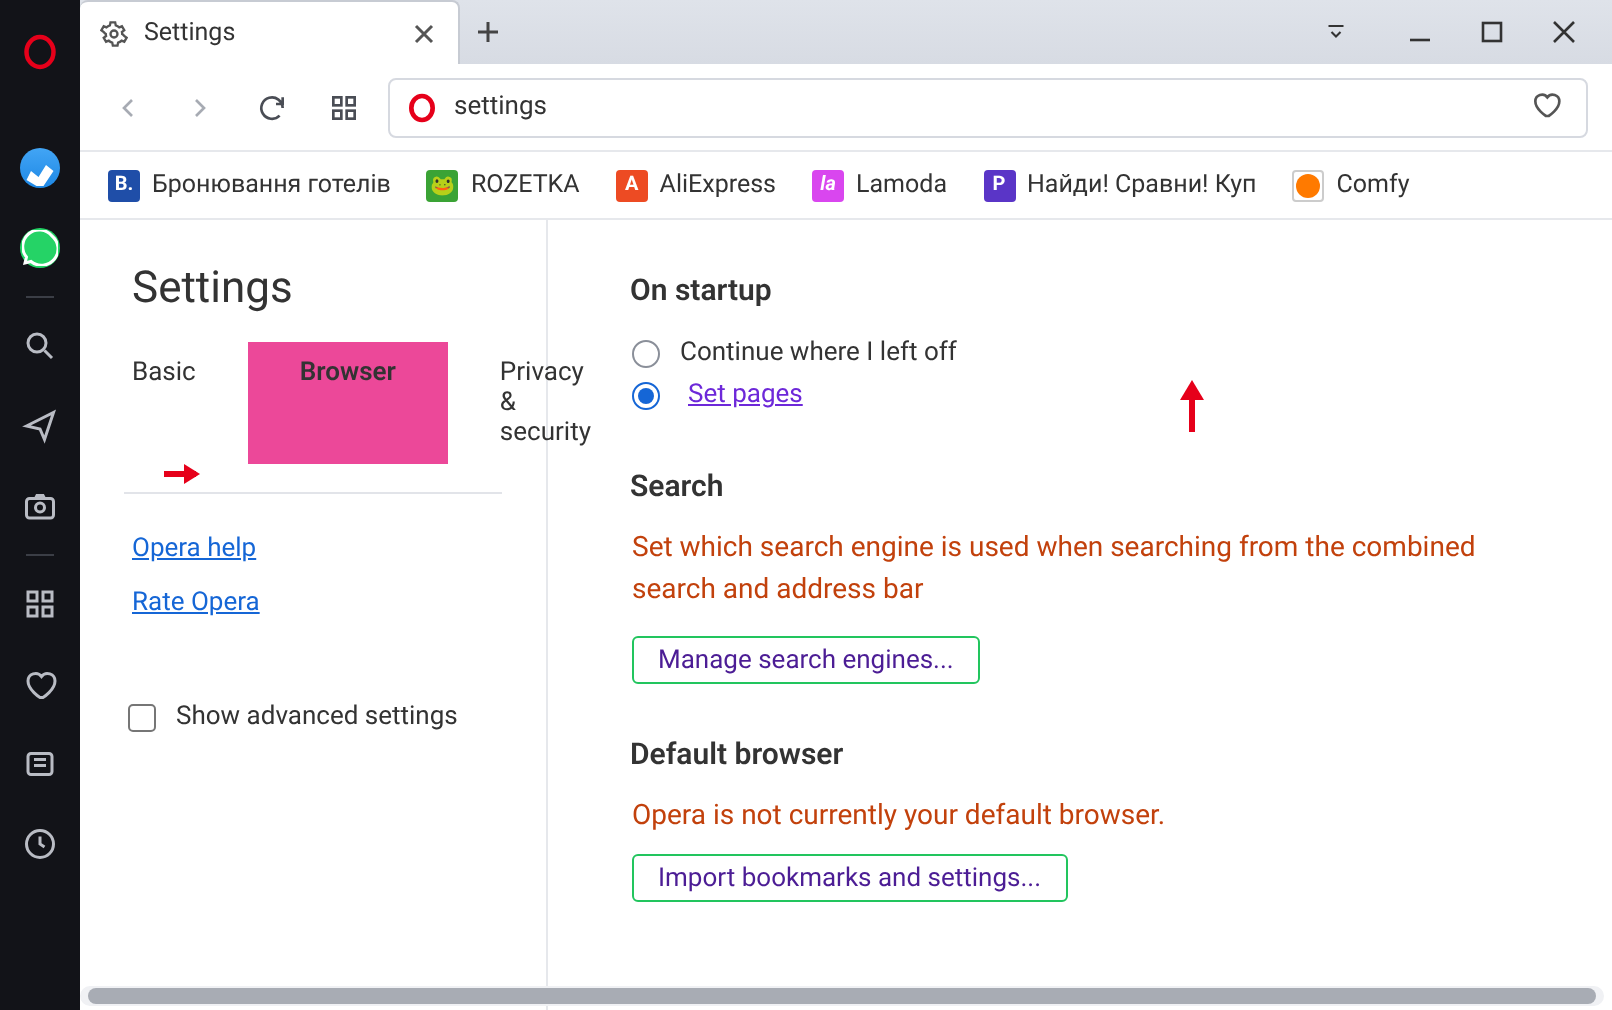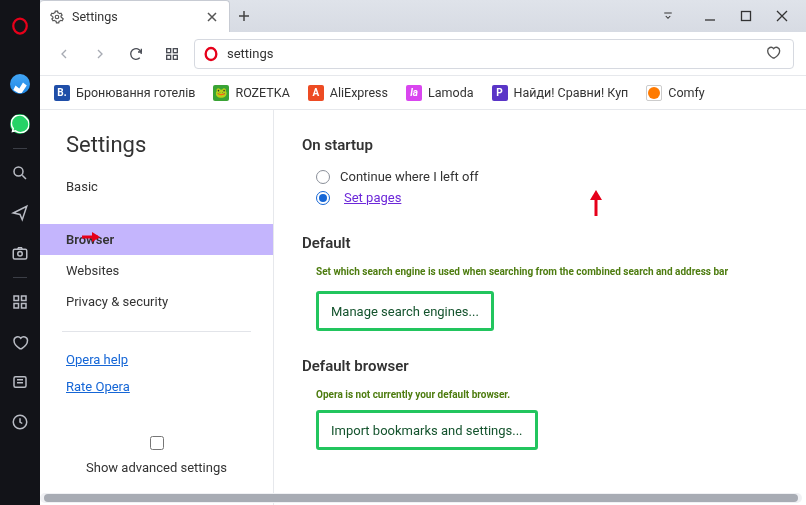--- a/index.html
+++ b/index.html
@@ -42,42 +42,42 @@
 
   
   .bookmarks { height: 34px; background:#fff; display:flex; align-items:center; padding: 0 14px; gap: 18px; border-bottom: 1px solid #e6e8ec; font-size: 12.5px; color:#333; }
   .bm { display:flex; align-items:center; gap:6px; cursor:pointer; }
   .bm .favicon { width:16px; height:16px; border-radius:2px; display:flex; align-items:center; justify-content:center; font-size:10px; color:#fff; font-weight:bold; }
 
   
   .content { flex:1; display:flex; overflow:hidden; position:relative; }
   .settings-sidebar { width: 234px; border-right: 1px solid #e6e8ec; padding: 22px 0 0 0; }
   .settings-title { font-size: 22px; color:#333; padding: 0 26px 14px; font-weight: 400; }
-  .s-nav { display:flex; flex-direction:column; }
+  .s-nav { display:flex; flex-direction:row; }
   .s-nav-item { padding: 8px 26px; font-size: 13px; color:#333; cursor:pointer; position:relative; }
-  .s-nav-item.active { background:#c4b5fd; font-weight:600; }
+  .s-nav-item.active { background:#ec4899; font-weight:600; }
   .s-nav-hr { border:none; border-top:1px solid #e2e4e9; margin: 14px 22px; }
   .s-link { padding: 6px 26px; font-size: 13px; color:#1566d6; text-decoration: underline; cursor:pointer; }
-  .adv-row { display:flex; align-items:center; gap:10px; padding: 0 24px; margin-top: 36px; font-size: 13px; color:#333;flex-direction:column;}
+  .adv-row { display:flex; align-items:center; gap:10px; padding: 0 24px; margin-top: 36px; font-size: 13px; color:#333;}
   .adv-row input { width:14px; height:14px; }
 
   .settings-main { flex:1; padding: 22px 28px; overflow:auto; position:relative; }
-  .section-title { font-size: 15px; font-weight: 600; color:#333; margin-bottom: 12px; margin-top: 4px;}
+  .section-title { font-size: 15px; font-weight: 600; color:#333; margin-bottom: 12px; margin-top: 4px; margin-left: 13px;}
   .section-title.mt { margin-top: 26px; }
   .radio-row { display:flex; align-items:center; gap:10px; font-size: 13px; color:#333; padding: 3px 0 3px 14px;}
   .radio { width:14px; height:14px; border:1px solid #8a8f99; border-radius:50%; display:inline-flex; align-items:center; justify-content:center; background:#fff;}
   .radio.checked { border-color:#1566d6; }
   .radio.checked::after { content:""; width:8px; height:8px; background:#1566d6; border-radius:50%; }
   .inline-link { color:#6d28d9; text-decoration: underline; cursor:pointer; margin-left: 4px; }
-  .desc { font-size: 10px; color:#4d7c0f; padding: 0 0 12px 14px; line-height: 1.5; max-width: 520px; font-weight: bold;}
+  .desc { font-size: 14px; color:#c2410c; padding: 0 0 12px 14px; line-height: 1.5; max-width: 520px;}
   .control-row { display:flex; gap: 10px; padding-left: 14px; }
   .select { height: 28px; border:1px solid #c7cbd3; border-radius: 3px; display:flex; align-items:center; background:#fff; font-size:13px; color:#333; overflow:hidden;}
   .select .sel-label { padding: 0 10px; }
   .select .sel-caret { width:20px; height:100%; background:#6c9de8; display:flex; align-items:center; justify-content:center; color:#fff; }
-  .btn { height:40px; border:3px solid #22c55e; border-radius:3px; background:#fff; font-size:13px; color:#14532d; padding: 0 12px; display:flex; align-items:center; cursor:pointer;}
+  .btn { height:24px; border:1px solid #22c55e; border-radius:3px; background:#fff; font-size:13px; color:#4c1d95; padding: 0 12px; display:flex; align-items:center; cursor:pointer;}
 
   .red-arrow { position:absolute; left: 2px; top: 118px; color:#e6001a; pointer-events: none; }
   .red-arrow-down { position:absolute; left: 312px; top: 80px; color:#e6001a; pointer-events:none; }
 
   .bottom-scroll { position:absolute; left: 40px; right: 4px; bottom: 2px; height: 10px; background:#f0f1f4; border-radius: 5px; }
   .bottom-scroll .thumb { position:absolute; left:4px; right:4px; top:1px; bottom:1px; background:#a8acb4; border-radius:4px;}
 </style>
 </head>
 <body>
 
@@ -261,21 +261,20 @@
         </div>
       </div>
 
     <div class="content">
 
       <div class="settings-sidebar">
         <div class="settings-title">Settings</div>
         <div class="s-nav" id="settings-nav">
             <div class="s-nav-item" style="margin-bottom: 22px;">Basic</div>
             <div class="s-nav-item active">Browser</div>
-            <div class="s-nav-item">Websites</div>
             <div class="s-nav-item">Privacy &amp; security</div>
           </div>
         <hr class="s-nav-hr">
         <div id="settings-links">
             <div class="s-link">Opera help</div>
             <div class="s-link">Rate Opera</div>
           </div>
         <label class="adv-row">
           <input type="checkbox" style="">
           <span>Show advanced settings</span>
@@ -298,21 +297,21 @@
               <span class="radio checked"></span>
               <span class="inline-link">Set pages</span>
             </div>
           </div>
 
         <svg class="red-arrow-down" width="20" height="28" viewBox="0 0 20 28">
             <line x1="10" y1="26" x2="10" y2="8" stroke="#e6001a" stroke-width="3"></line>
             <polygon points="4,10 10,0 16,10" fill="#e6001a"></polygon>
           </svg>
 
-        <div class="section-title mt">Default</div>
+        <div class="section-title mt">Search</div>
         <div class="desc">Set which search engine is used when searching from the combined search and address bar</div>
         <div class="control-row">
           <div class="btn">Manage search engines...</div>
         </div>
 
         <div class="section-title mt">Default browser</div>
         <div class="desc" style="padding-bottom:8px">Opera is not currently your default browser.</div>
         <div class="control-row">
           <div class="btn">Import bookmarks and settings...</div>
         </div>

